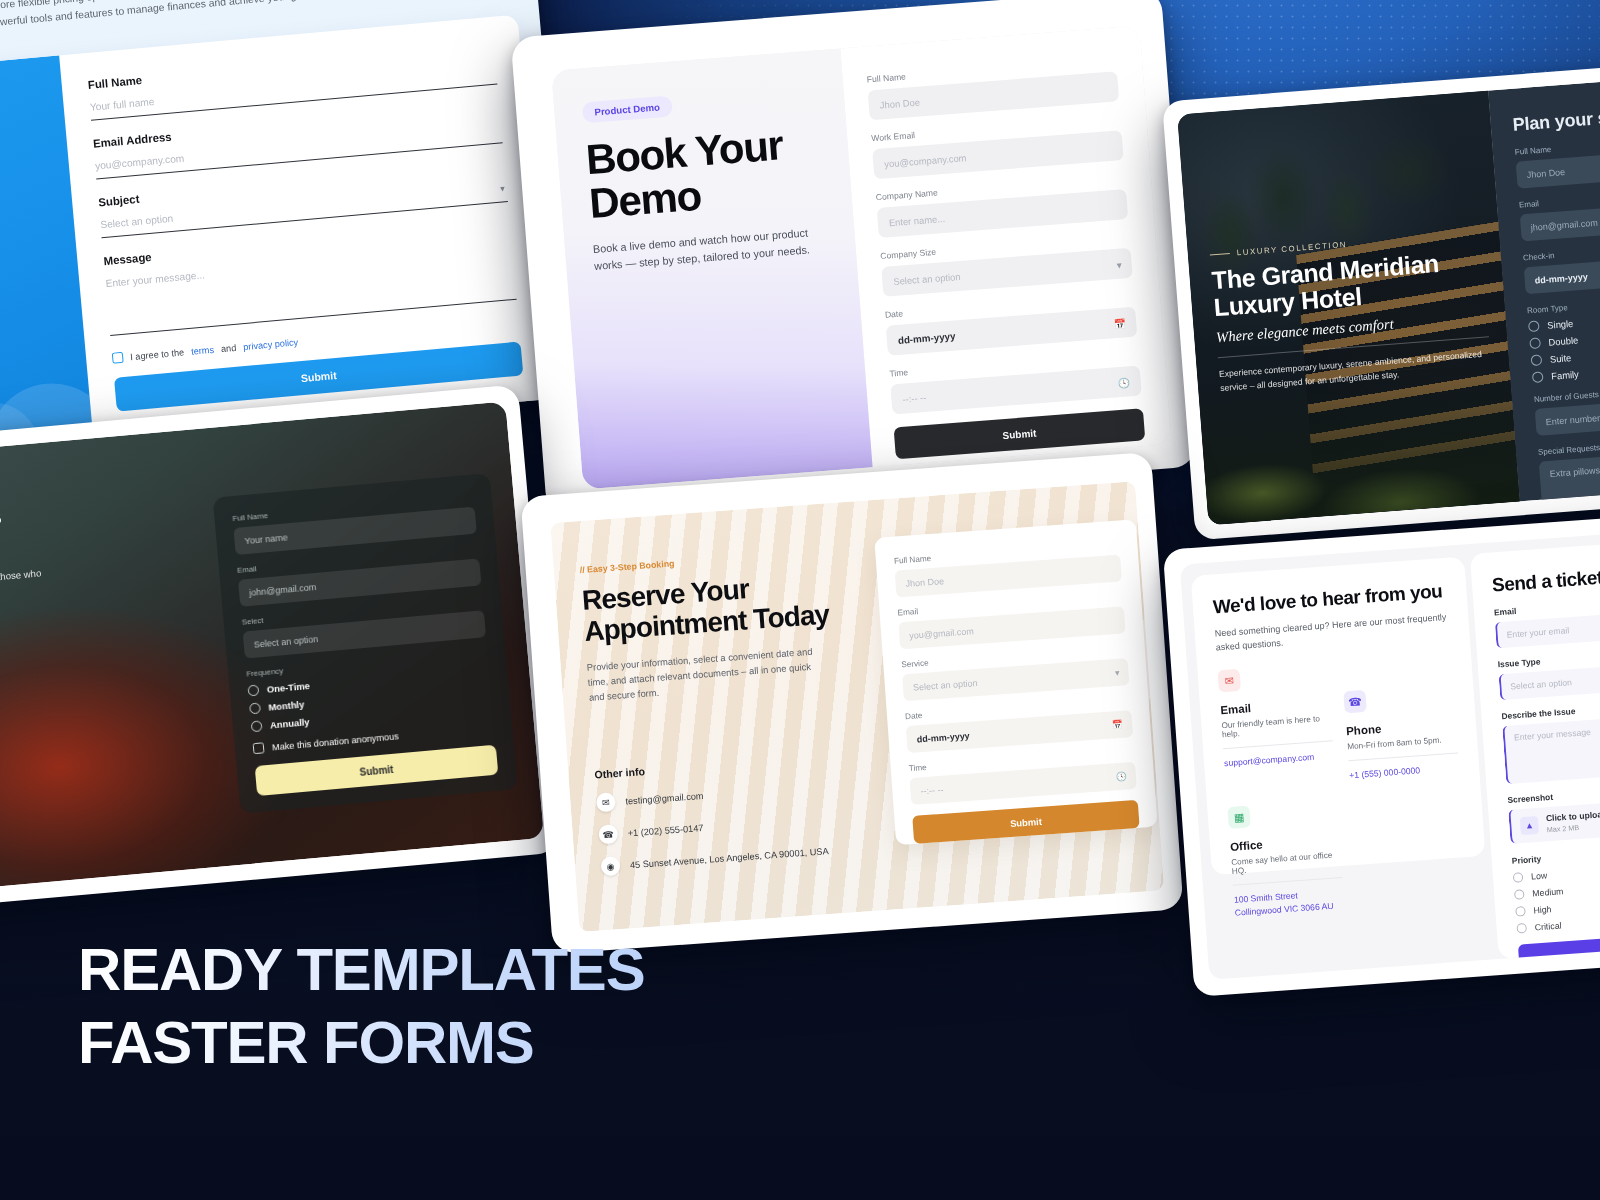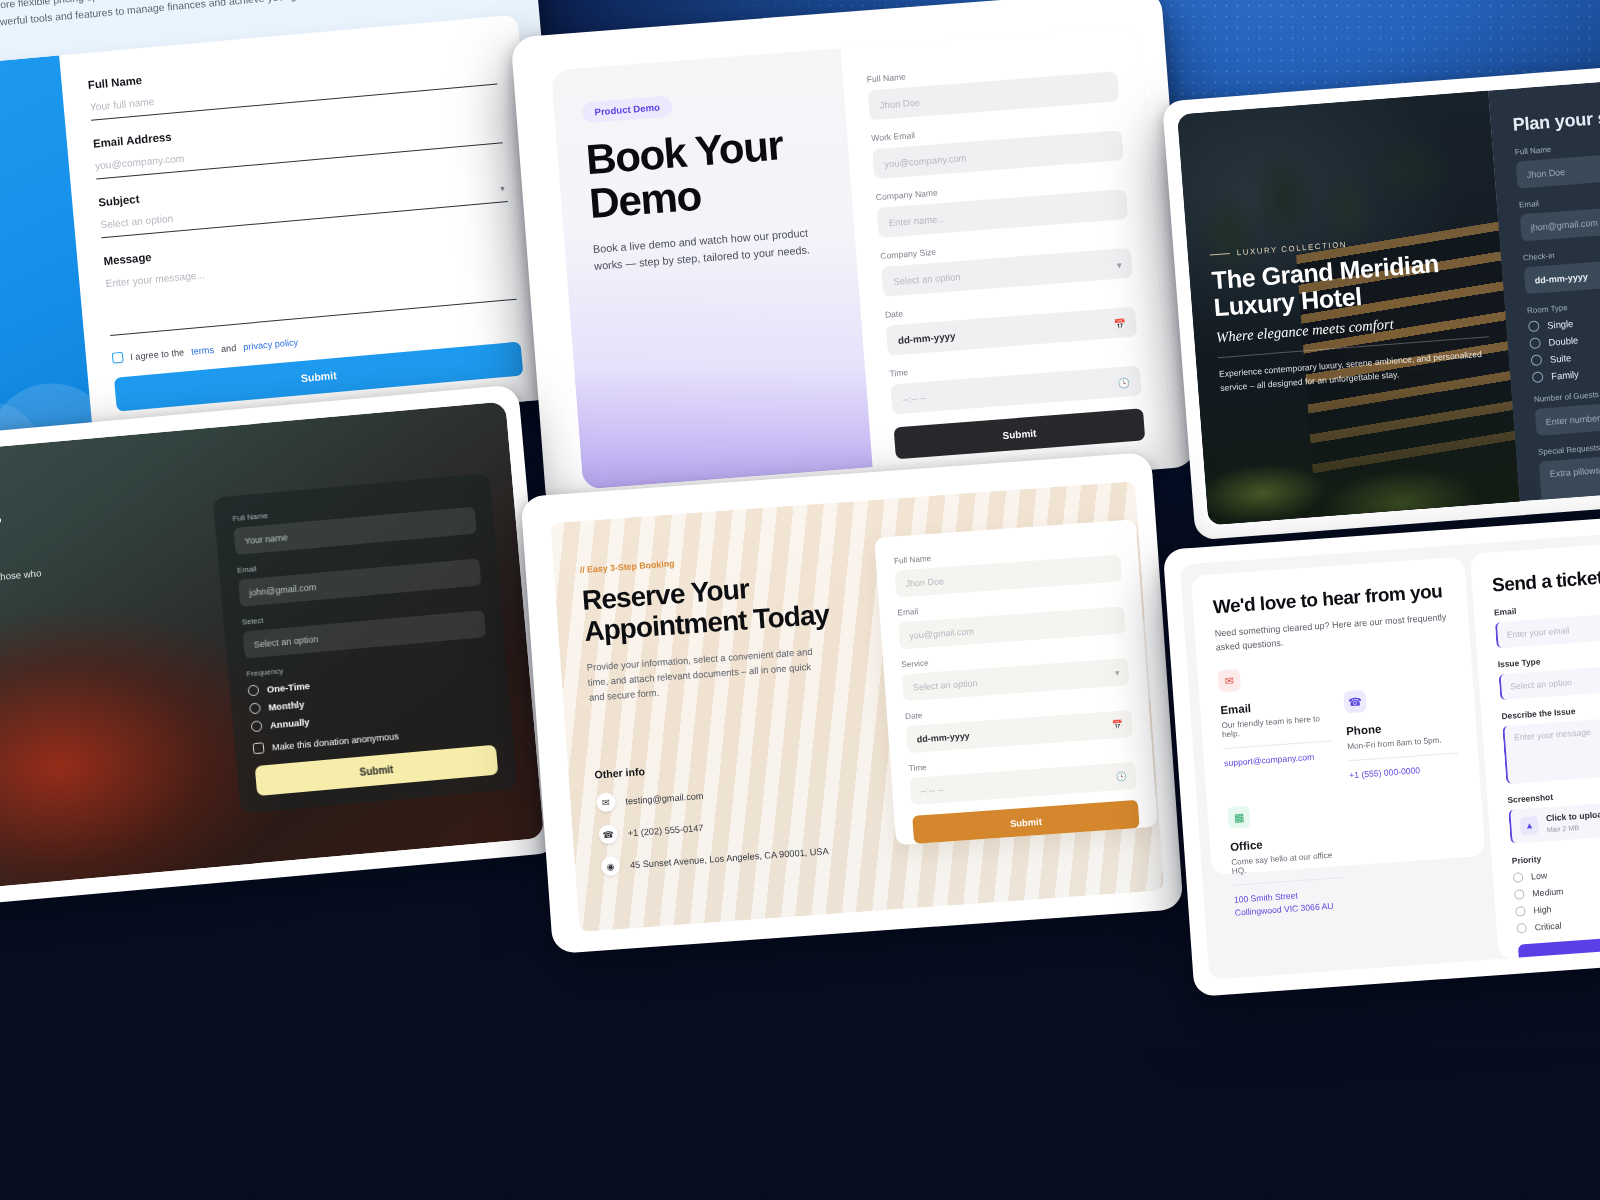--- a/index.html
+++ b/index.html
@@ -666,13 +666,15 @@
           <span class="sp-dot"></span>
           <span>Critical</span>
         </div>
       </div>
       <div class="sp-submit"></div>
     </div>
   </div>
 </div>
 
 <div id="headline">
+  <div class="hl">READY TEMPLATES</div>
+  <div class="hl">FASTER FORMS</div>
 </div>
 
 </body></html>

